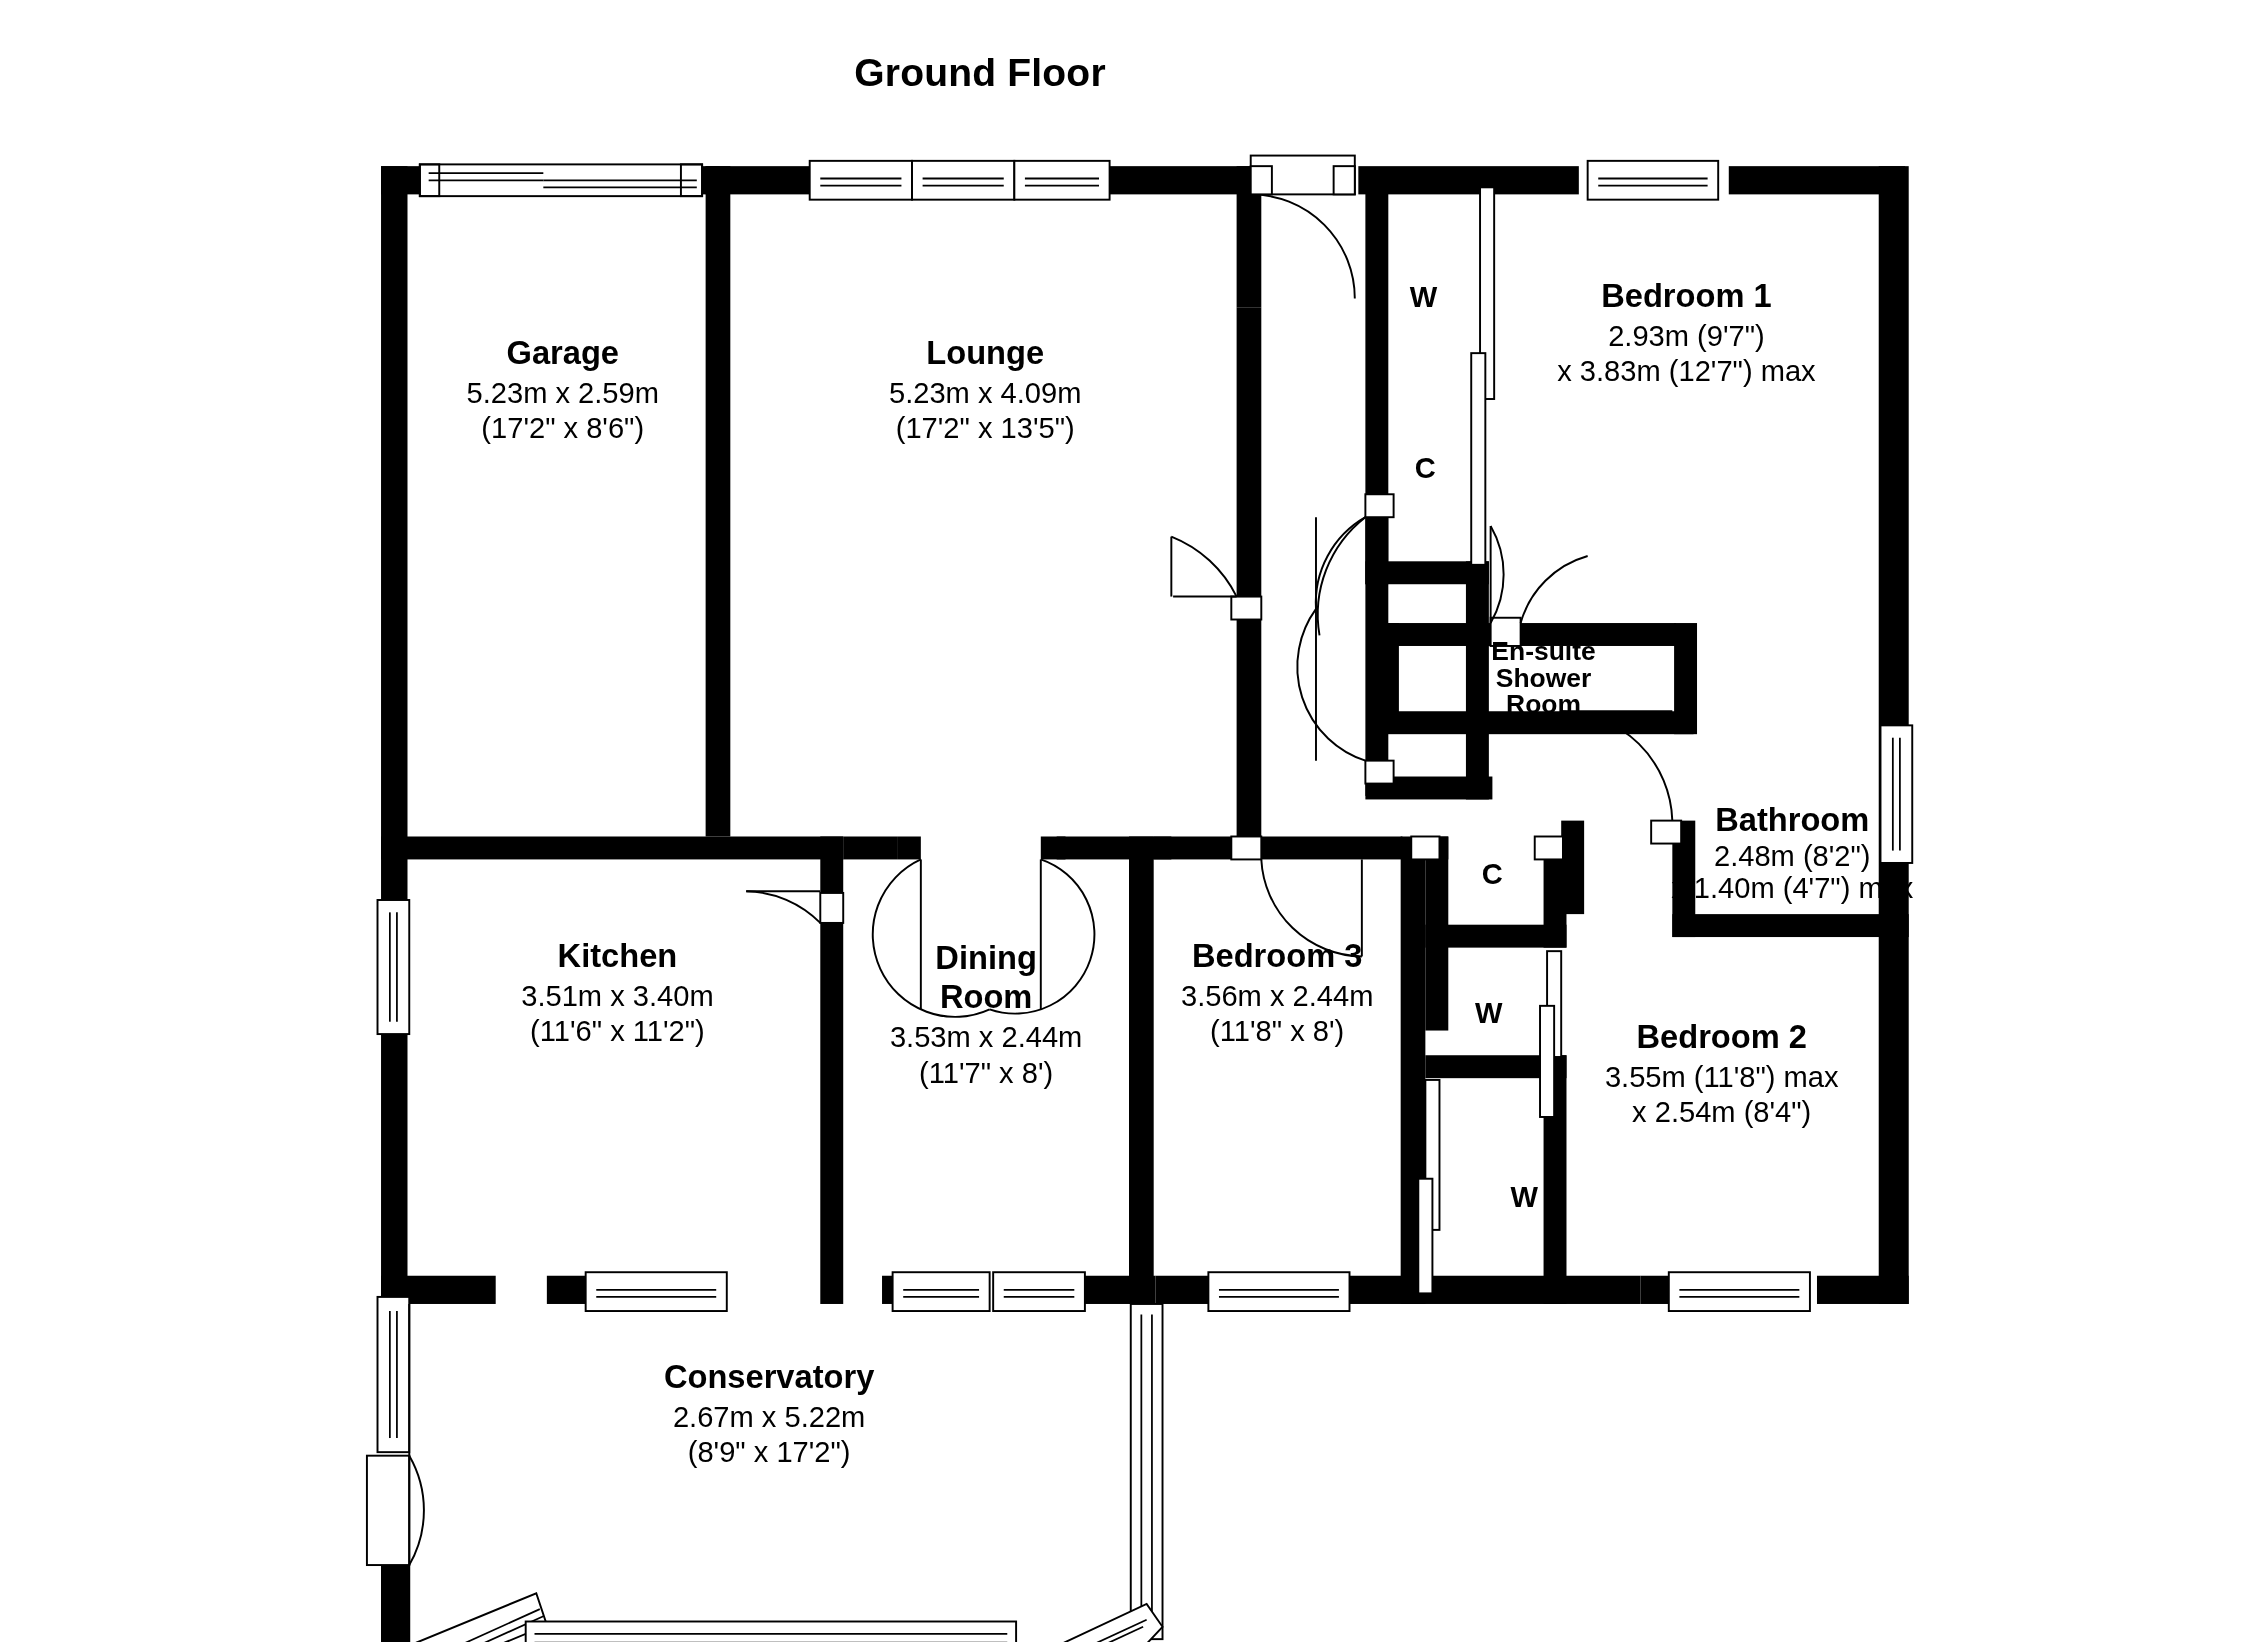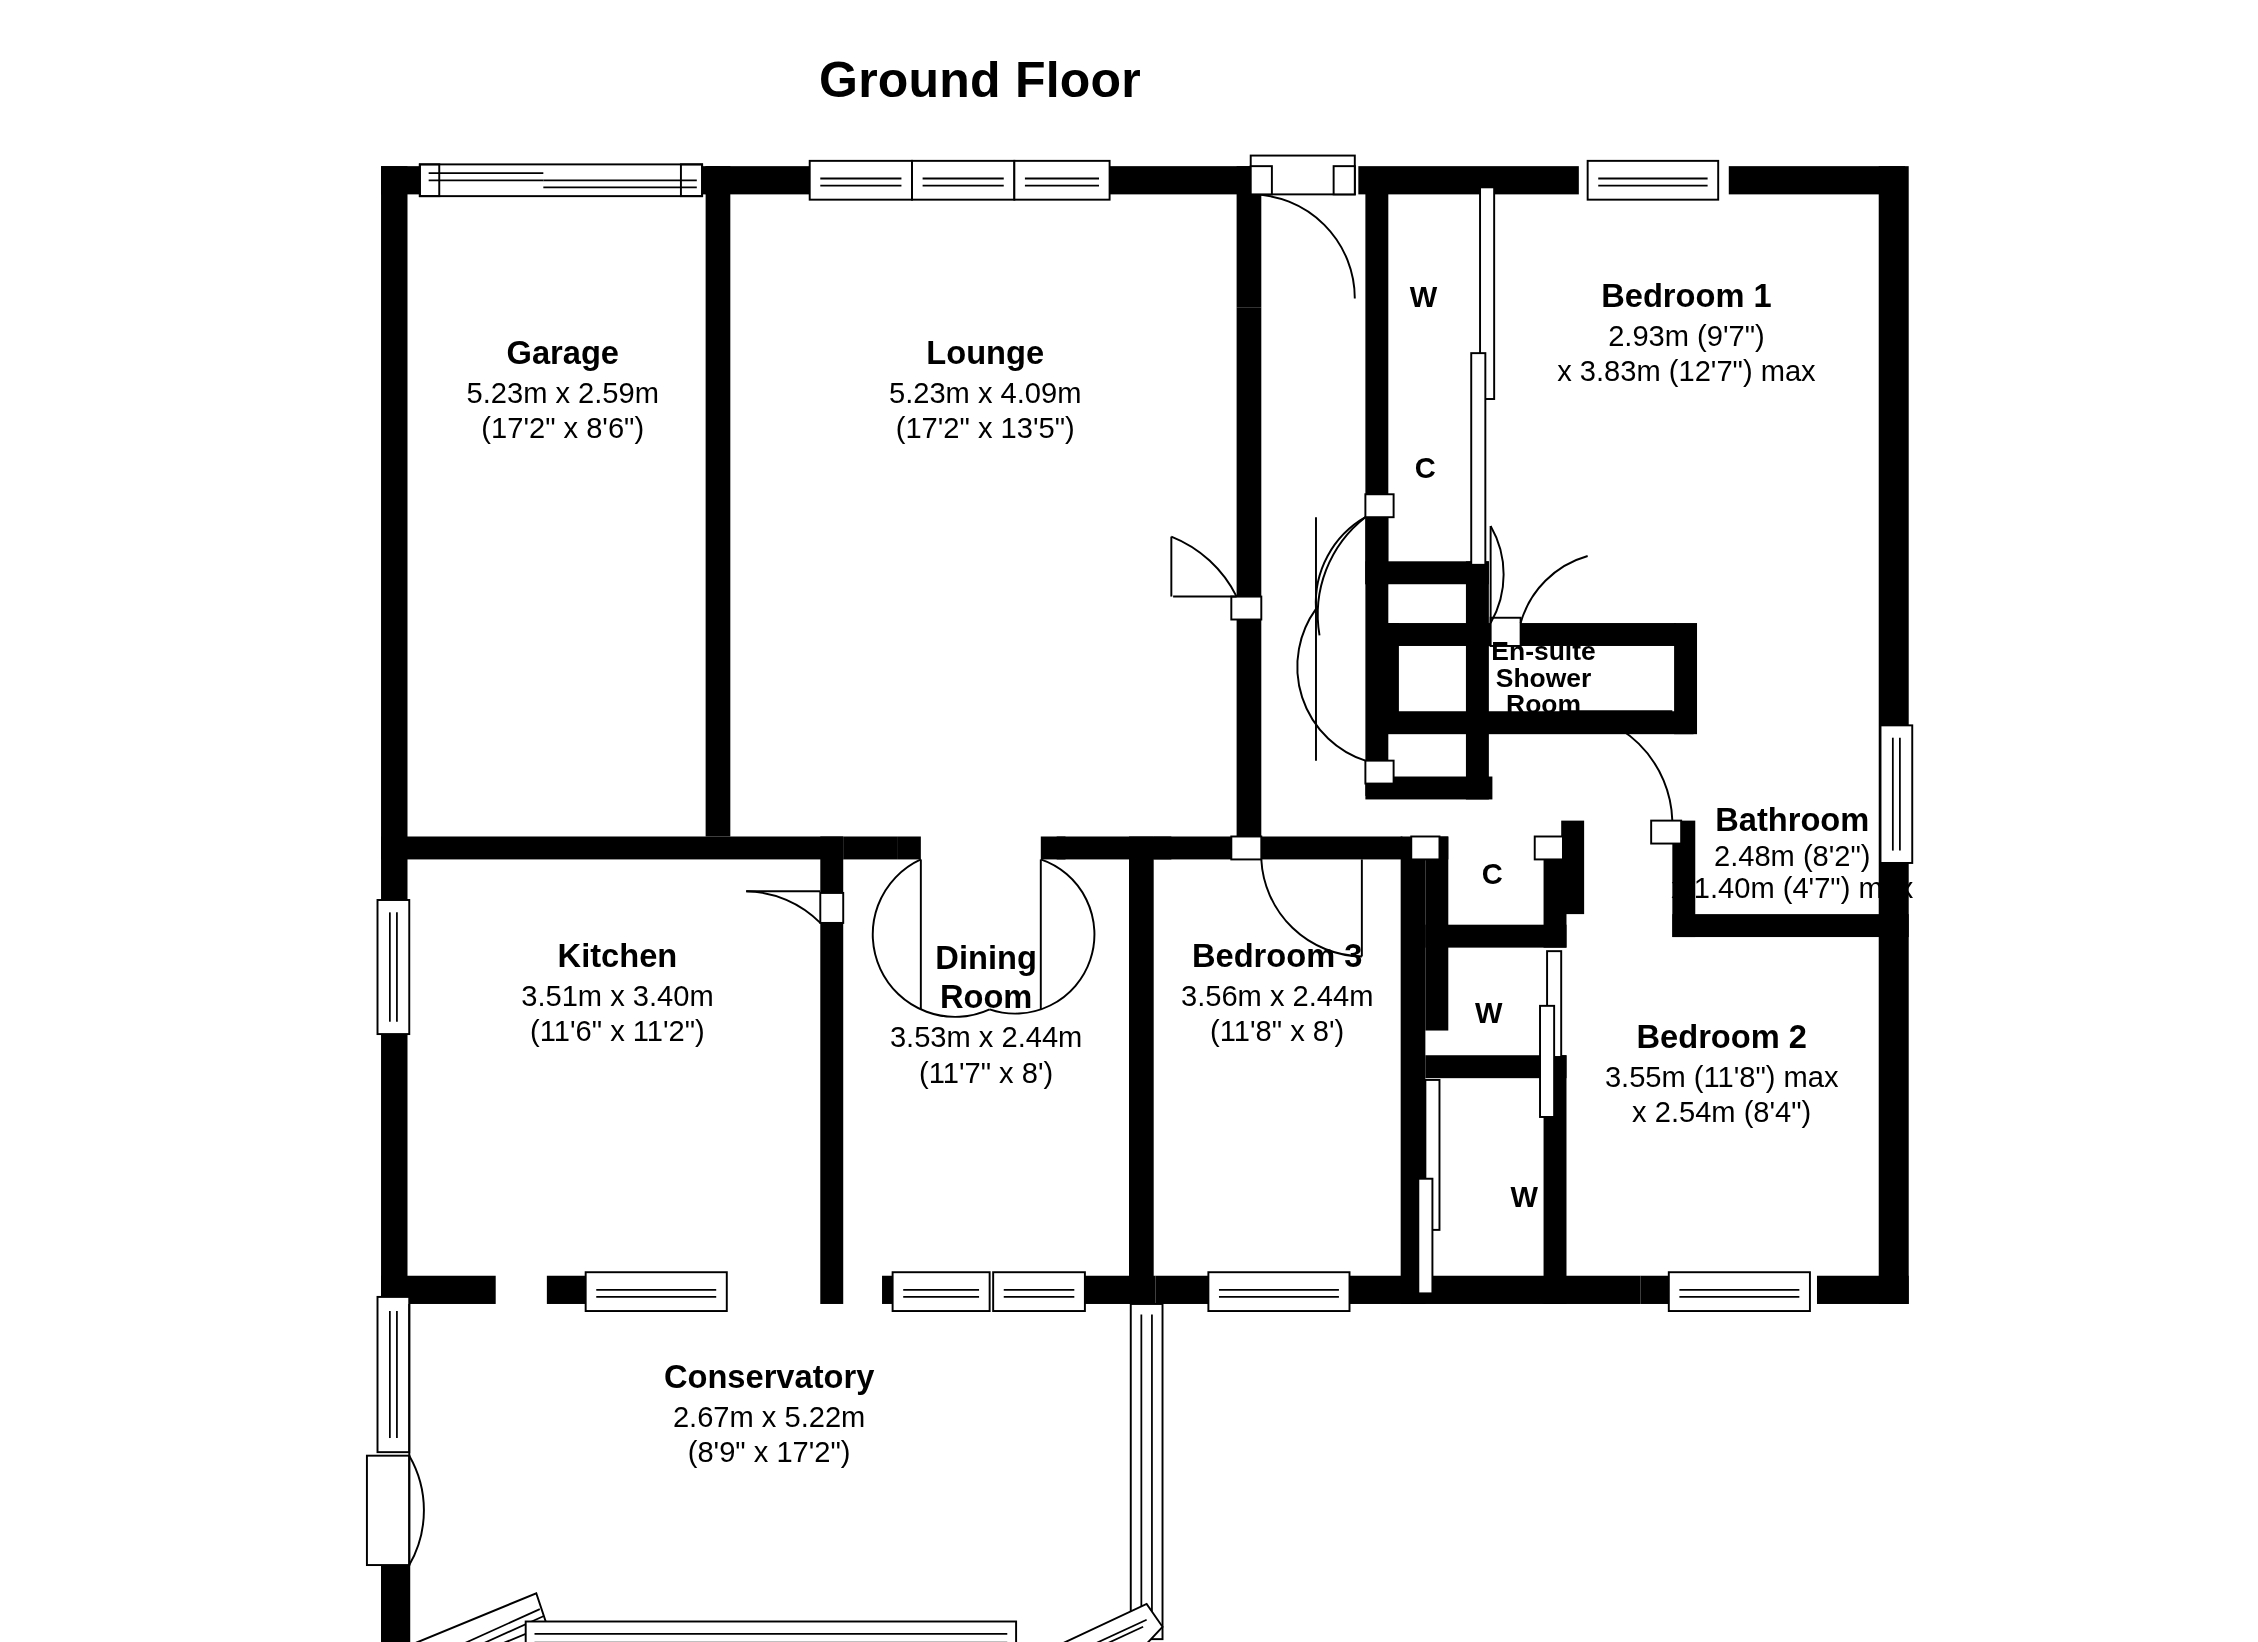--- a/index.html
+++ b/index.html
@@ -19,21 +19,21 @@
     width: 2258px;
     height: 1643px;
     background: #ffffff;
   }
   .plan-title {
     position: absolute;
     top: 51px;
     left: 0;
     width: 1960px;
     text-align: center;
-    font-size: 50px;
+    font-size: 39px;
     font-weight: bold;
     color: #000000;
     letter-spacing: 0.2px;
   }
   svg.floorplan {
     position: absolute;
     top: 0;
     left: 0;
     width: 2258px;
     height: 1643px;

